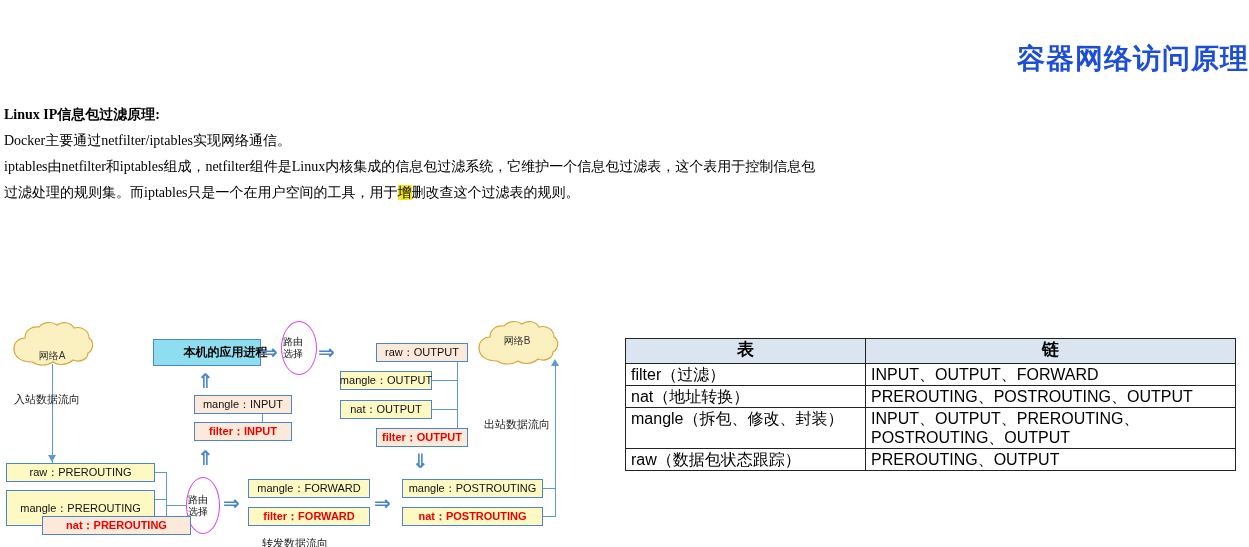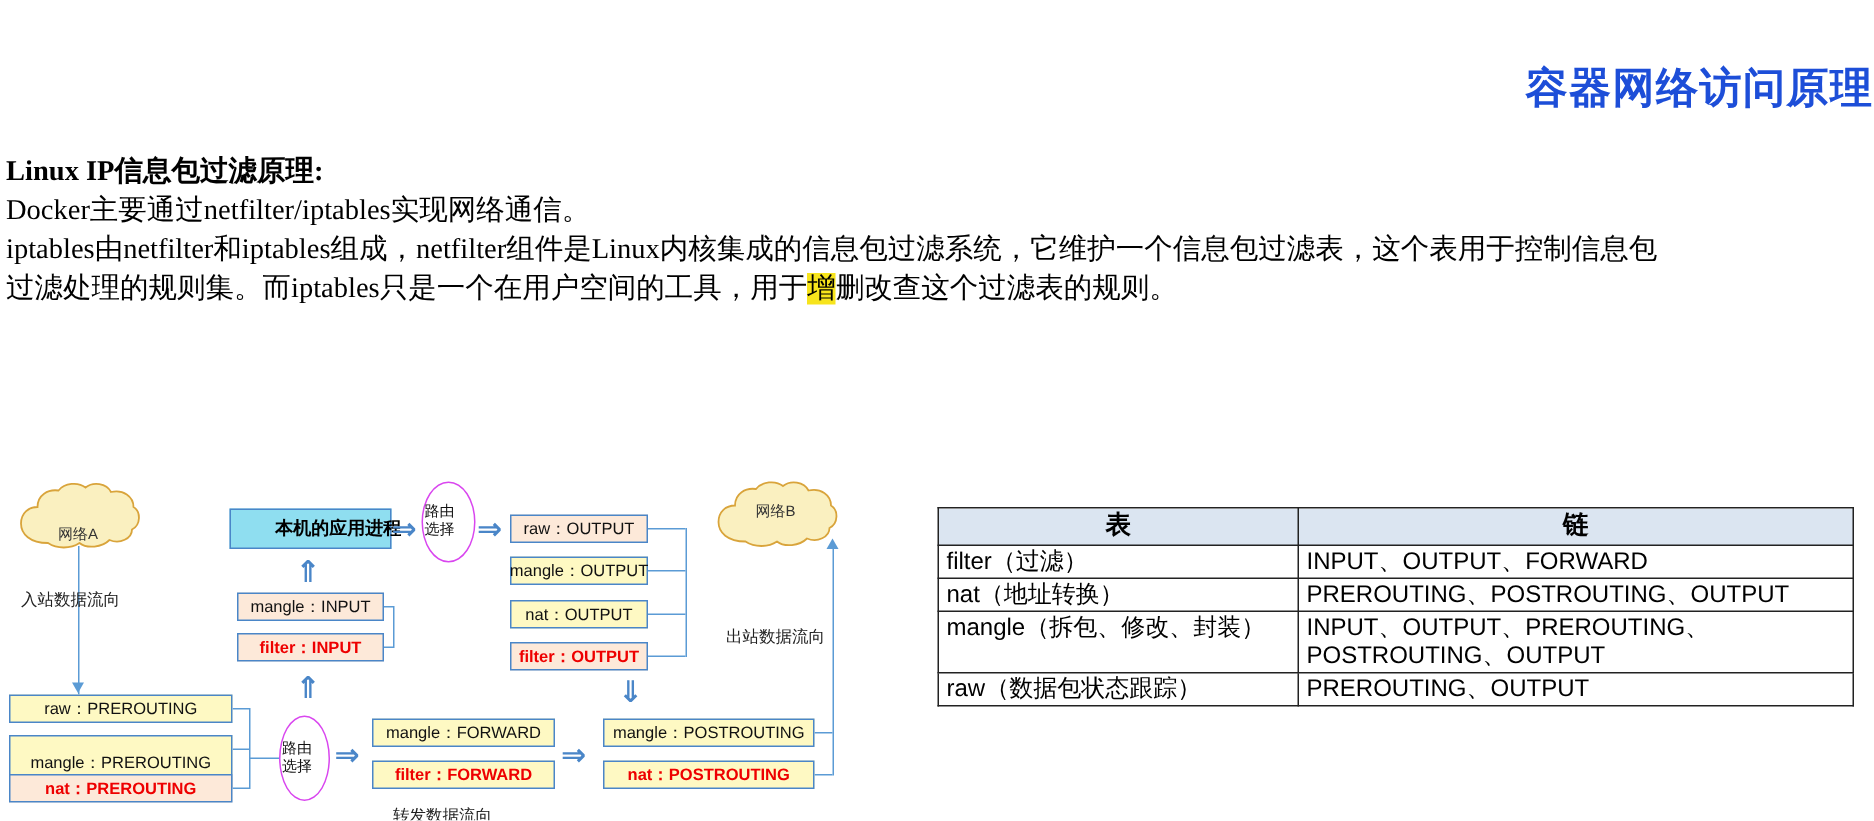--- a/index.html
+++ b/index.html
@@ -1,30 +1,30 @@
 <!DOCTYPE html>
 <html><head>
 <meta charset="utf-8">
 <style>
   html,body{margin:0;padding:0;background:#fff;}
   .page{position:relative;width:1249px;height:547px;background:#ffffff;overflow:hidden;
         font-family:"Liberation Sans",sans-serif;}
   .title{position:absolute;top:8px;left:0;width:100%;text-align:right;
          font:bold 28px "Liberation Sans",sans-serif;color:#1d4ed8;letter-spacing:1px;margin-top:32px;}
   .intro{position:absolute;left:4px;top:102px;color:#000;
-         font-family:"Liberation Serif",serif;font-size:19px;line-height:26px;}
+         font-family:"Liberation Serif",serif;font-size:14px;line-height:26px;}
   .intro div{white-space:nowrap;}
   .intro .heading{font-weight:bold;}
   .hl{background:#f7e41c;}
   
   .diagram{position:absolute;left:0;top:315px;width:630px;height:232px;}
   .box{position:absolute;box-sizing:border-box;border:1px solid #4a86c8;background:#fef9c3;
        display:flex;align-items:center;justify-content:center;
        font:11px "Liberation Sans",sans-serif;color:#111;white-space:nowrap;}
-  .box.peach{background:#fde9d9;}
+  .box.peach{background:#fde9d9;margin-left:36px;}
   .box.redtext{color:#ee0000;font-weight:bold;}
   .box.cyan{background:#8fdef0;font:bold 12px "Liberation Sans",sans-serif;color:#000;padding-left:37px;}
   .ellipse{position:absolute;box-sizing:border-box;border:1px solid #d946ef;border-radius:50%;
            background:#fff;display:flex;align-items:center;justify-content:flex-start;}
   .ellipse .rs{width:22px;font:10px "Liberation Sans",sans-serif;line-height:12px;
                text-align:center;word-break:break-all;color:#111;}
   .lbl{position:absolute;font:11px "Liberation Sans",sans-serif;color:#222;white-space:nowrap;}
   .arrow{position:absolute;color:#4a86c8;font:bold 20px "DejaVu Sans",sans-serif;line-height:1;}
   .vline,.hline{position:absolute;background:#5b9bd5;}
   .tri-down{position:absolute;width:0;height:0;border-left:4px solid transparent;

